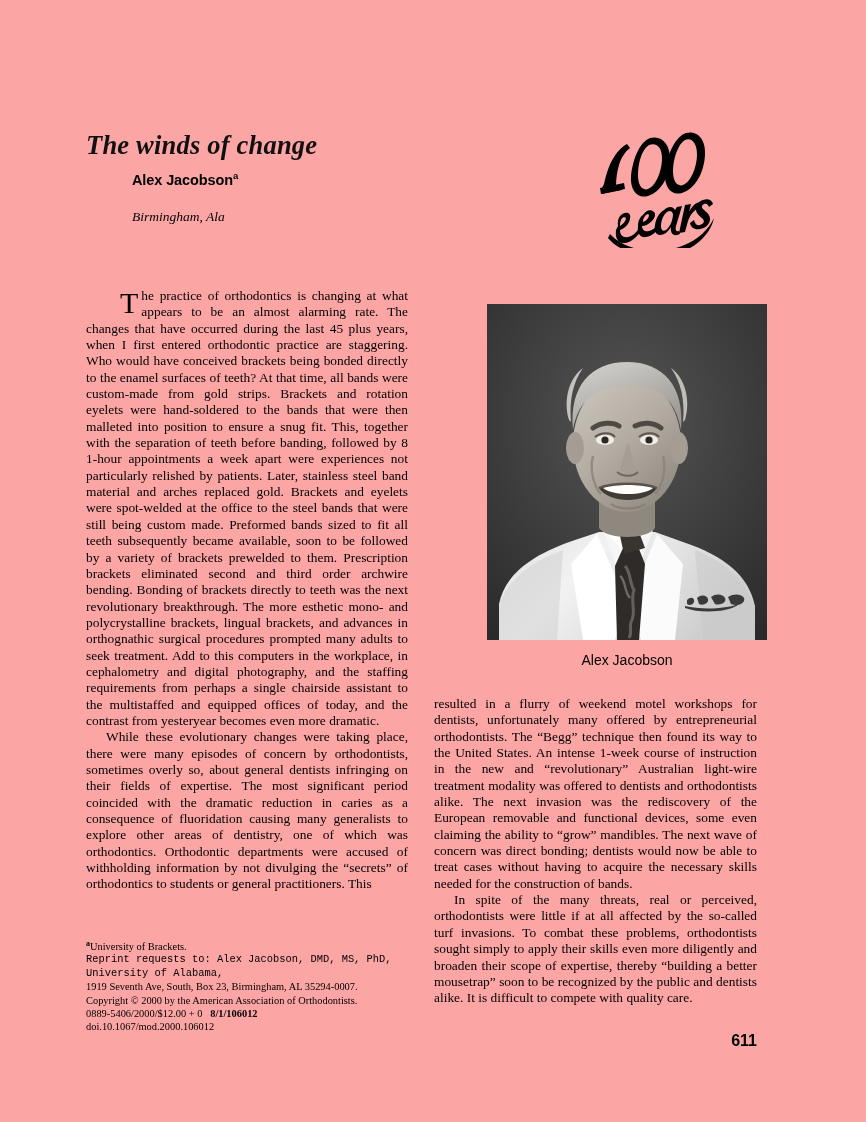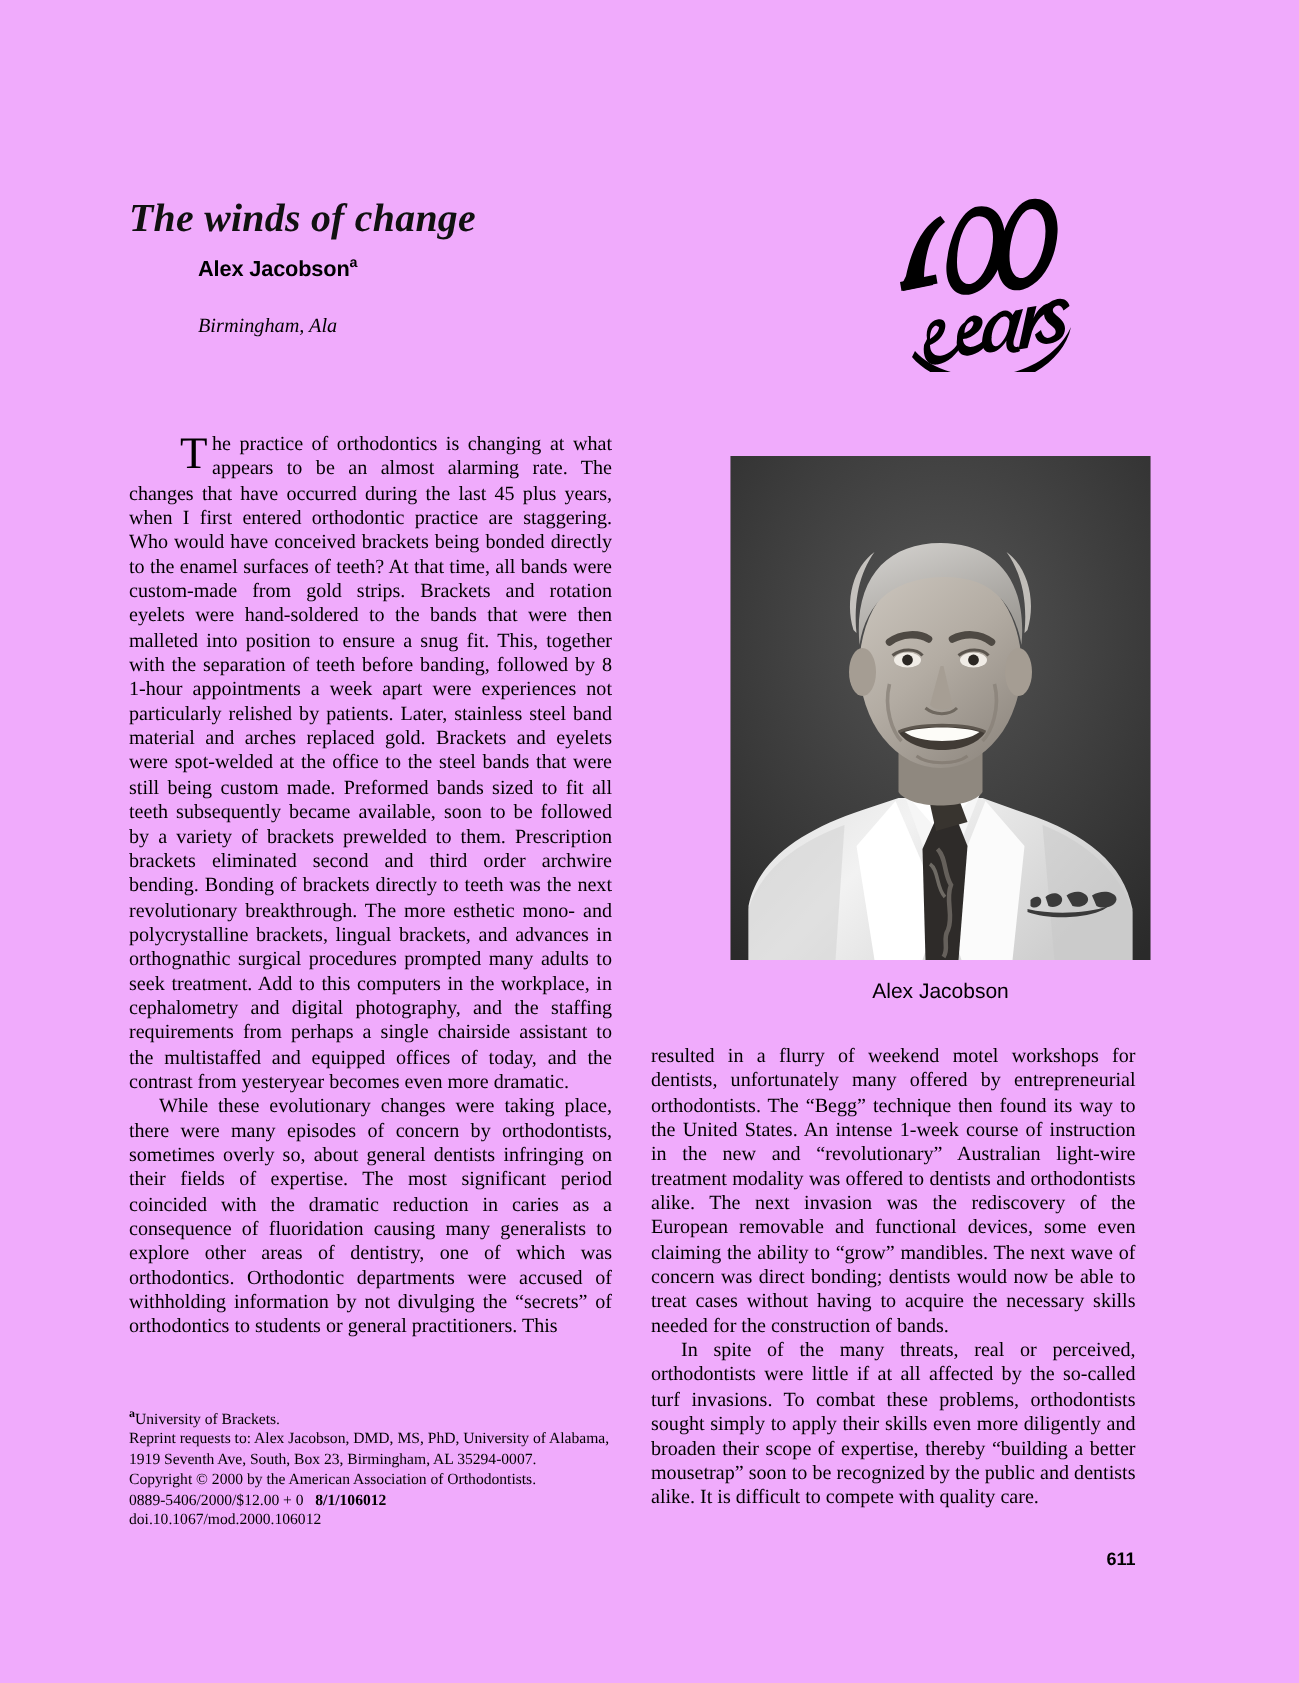--- a/index.html
+++ b/index.html
@@ -12,21 +12,21 @@
     height: 1122px;
     position: relative;
     font-family: "Liberation Serif", serif;
     color: #000000;
     overflow: hidden;
   }
 
   .page {
     position: absolute;
     inset: 0;
-    background: #f0abfc;
+    background: #fca5a5;
   }
 
   
   #article-title {
     position: absolute;
     left: 86px;
     top: 112px;
     font-family: "Liberation Serif", serif;
     font-style: italic;
     font-size: 26.5px;
@@ -148,33 +148,33 @@
     line-height: 13.4px;
     color: #000;
   }
   #footnote-block .fn-line { margin: 0; }
   #footnote-affil sup {
     font-size: 8px;
     font-weight: bold;
     vertical-align: super;
     line-height: 0;
   }
-  #footnote-reprint { margin-top: 2.5px; }
+  #footnote-reprint { margin-top: 2.5px; font-family: Liberation Mono, monospace; }
   .fn-bold { font-weight: bold; text-align: center; }
 
   
   #page-number {
     position: absolute;
     left: 700px;
     top: 1032px;
     width: 57px;
     text-align: right;
     font-family: "Liberation Sans", sans-serif;
     font-weight: bold;
-    font-size: 12px;
+    font-size: 16px;
     color: #000;
   }
 </style>
 </head>
 <body>
 
 <div class="page">
 
   <h1 id="article-title">The winds of change</h1>
 

